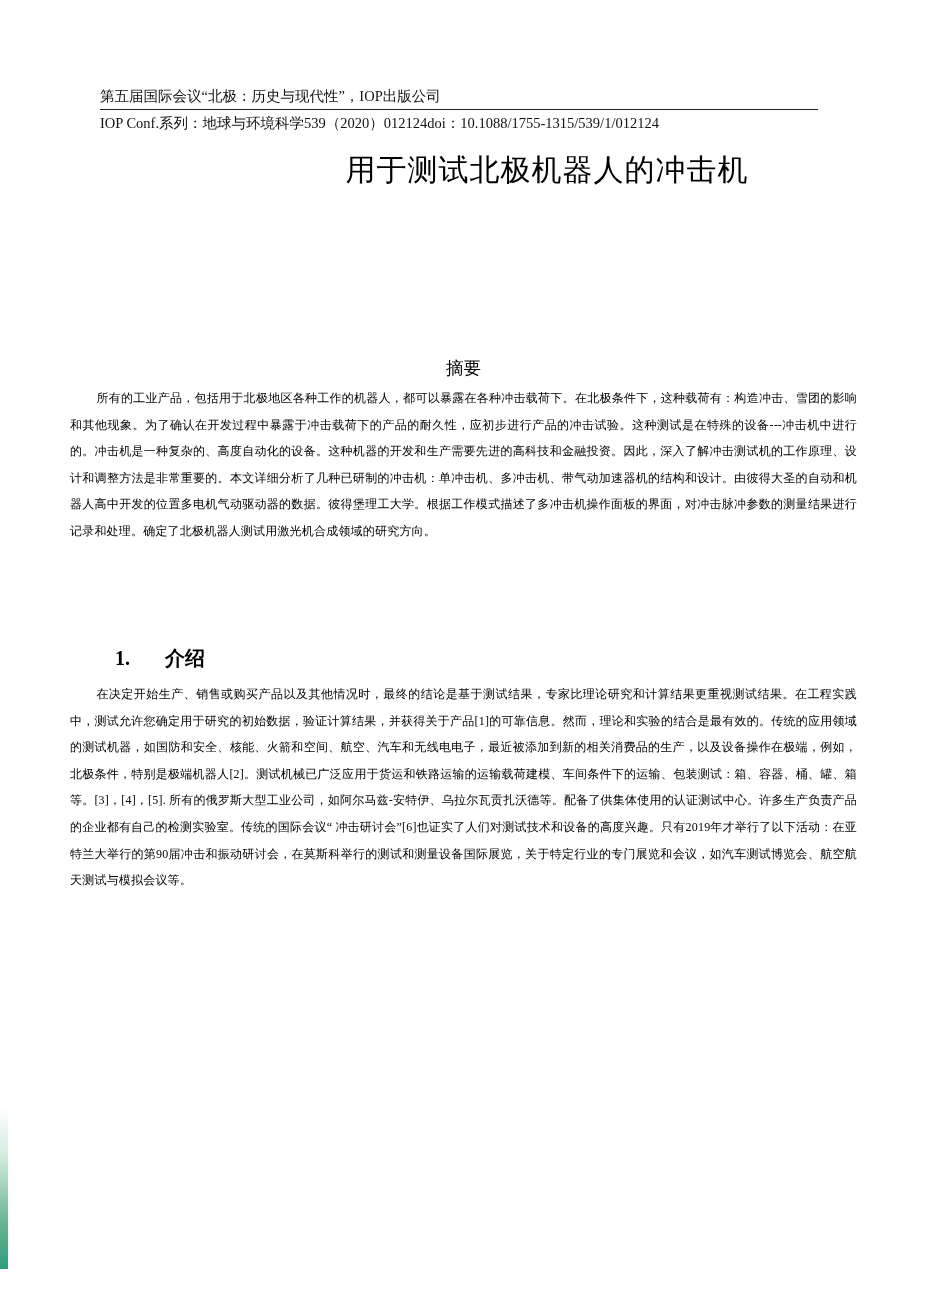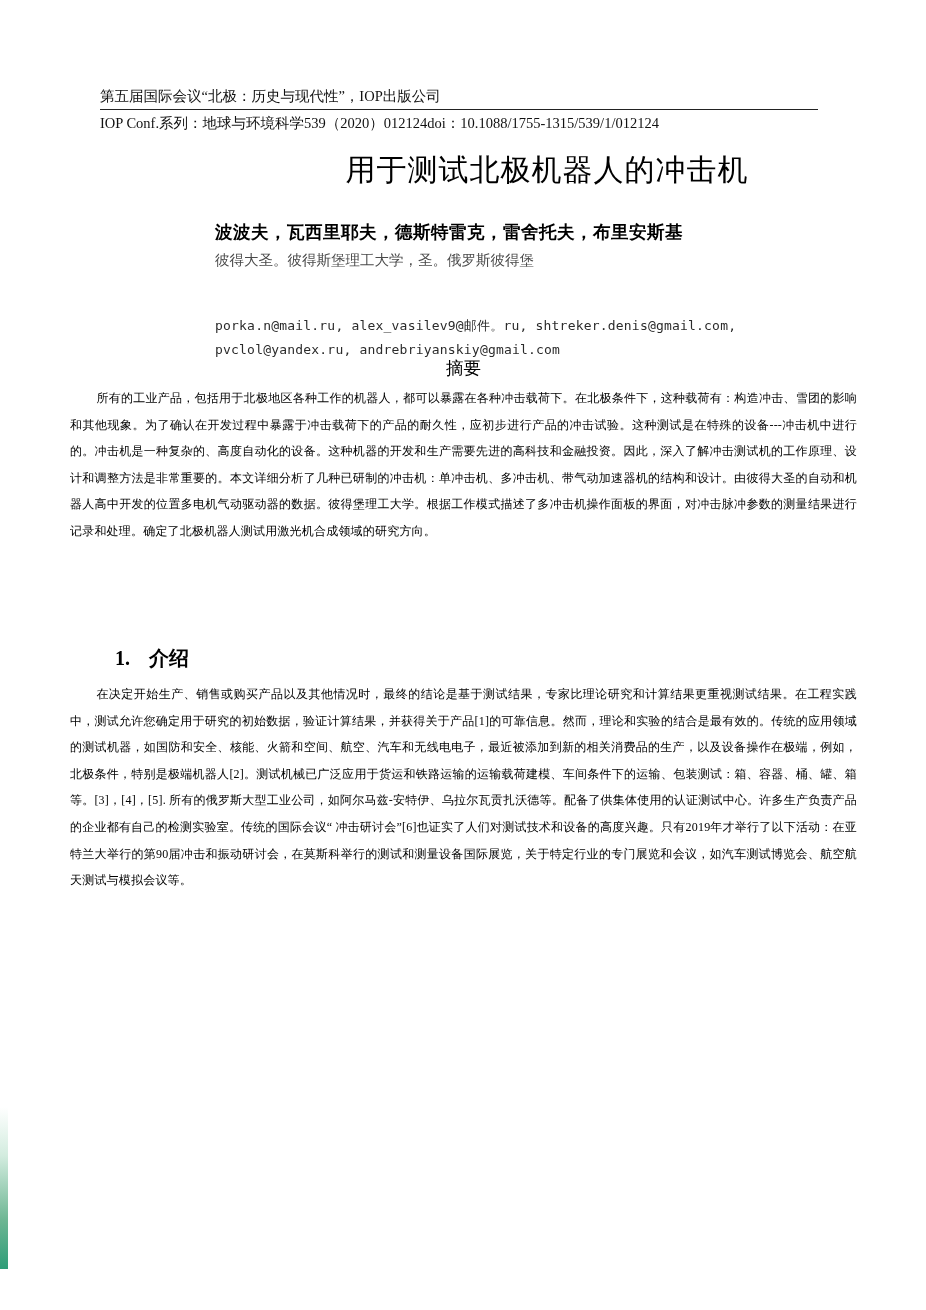--- a/index.html
+++ b/index.html
@@ -97,21 +97,21 @@
     top: 645px;
     width: 787px;
   }
   .section-heading {
     font-size: 20px;
     font-weight: bold;
     padding-left: 45px;
     margin-bottom: 9px;
   }
   .section-heading .sec-num { display: inline-block; }
-  .section-heading .sec-title { display: inline-block; margin-left: 14px; }
+  .section-heading .sec-title { display: inline-block; margin-left: 30px; }
 
   
   .corner-strip {
     position: absolute;
     left: 0;
     bottom: 0;
     width: 8px;
     height: 162px;
     background: linear-gradient(180deg,
       rgba(255,255,255,0) 0%,
@@ -125,28 +125,20 @@
 
 <div class="page">
 
   <header class="hdr">
     <div class="hdr-line1">第五届国际会议“北极：历史与现代性”，IOP出版公司</div>
     <div class="hdr-line2">IOP Conf.系列：地球与环境科学539（2020）012124doi：10.1088/1755-1315/539/1/012124</div>
   </header>
 
   <h1 class="title">用于测试北极机器人的冲击机</h1>
 
-  <div class="authors-block">
-    <div class="authors">波波夫，瓦西里耶夫，德斯特雷克，雷舍托夫，布里安斯基</div>
-    <div class="affiliation">彼得大圣。彼得斯堡理工大学，圣。俄罗斯彼得堡</div>
-    <div class="emails">
-      <div>porka.n@mail.ru, alex_vasilev9@邮件。ru, shtreker.denis@gmail.com,</div>
-      <div>pvclol@yandex.ru, andrebriyanskiy@gmail.com</div>
-    </div>
-  </div>
 
   <div class="abstract">
     <div class="abstract-heading">摘要</div>
     <p class="para">所有的工业产品，包括用于北极地区各种工作的机器人，都可以暴露在各种冲击载荷下。在北极条件下，这种载荷有：构造冲击、雪团的影响和其他现象。为了确认在开发过程中暴露于冲击载荷下的产品的耐久性，应初步进行产品的冲击试验。这种测试是在特殊的设备---冲击机中进行的。冲击机是一种复杂的、高度自动化的设备。这种机器的开发和生产需要先进的高科技和金融投资。因此，深入了解冲击测试机的工作原理、设计和调整方法是非常重要的。本文详细分析了几种已研制的冲击机：单冲击机、多冲击机、带气动加速器机的结构和设计。由彼得大圣的自动和机器人高中开发的位置多电机气动驱动器的数据。彼得堡理工大学。根据工作模式描述了多冲击机操作面板的界面，对冲击脉冲参数的测量结果进行记录和处理。确定了北极机器人测试用激光机合成领域的研究方向。</p>
   </div>
 
   <div class="section">
     <div class="section-heading">
       <span class="sec-num">1.</span>
       <span class="sec-title">介绍</span>

